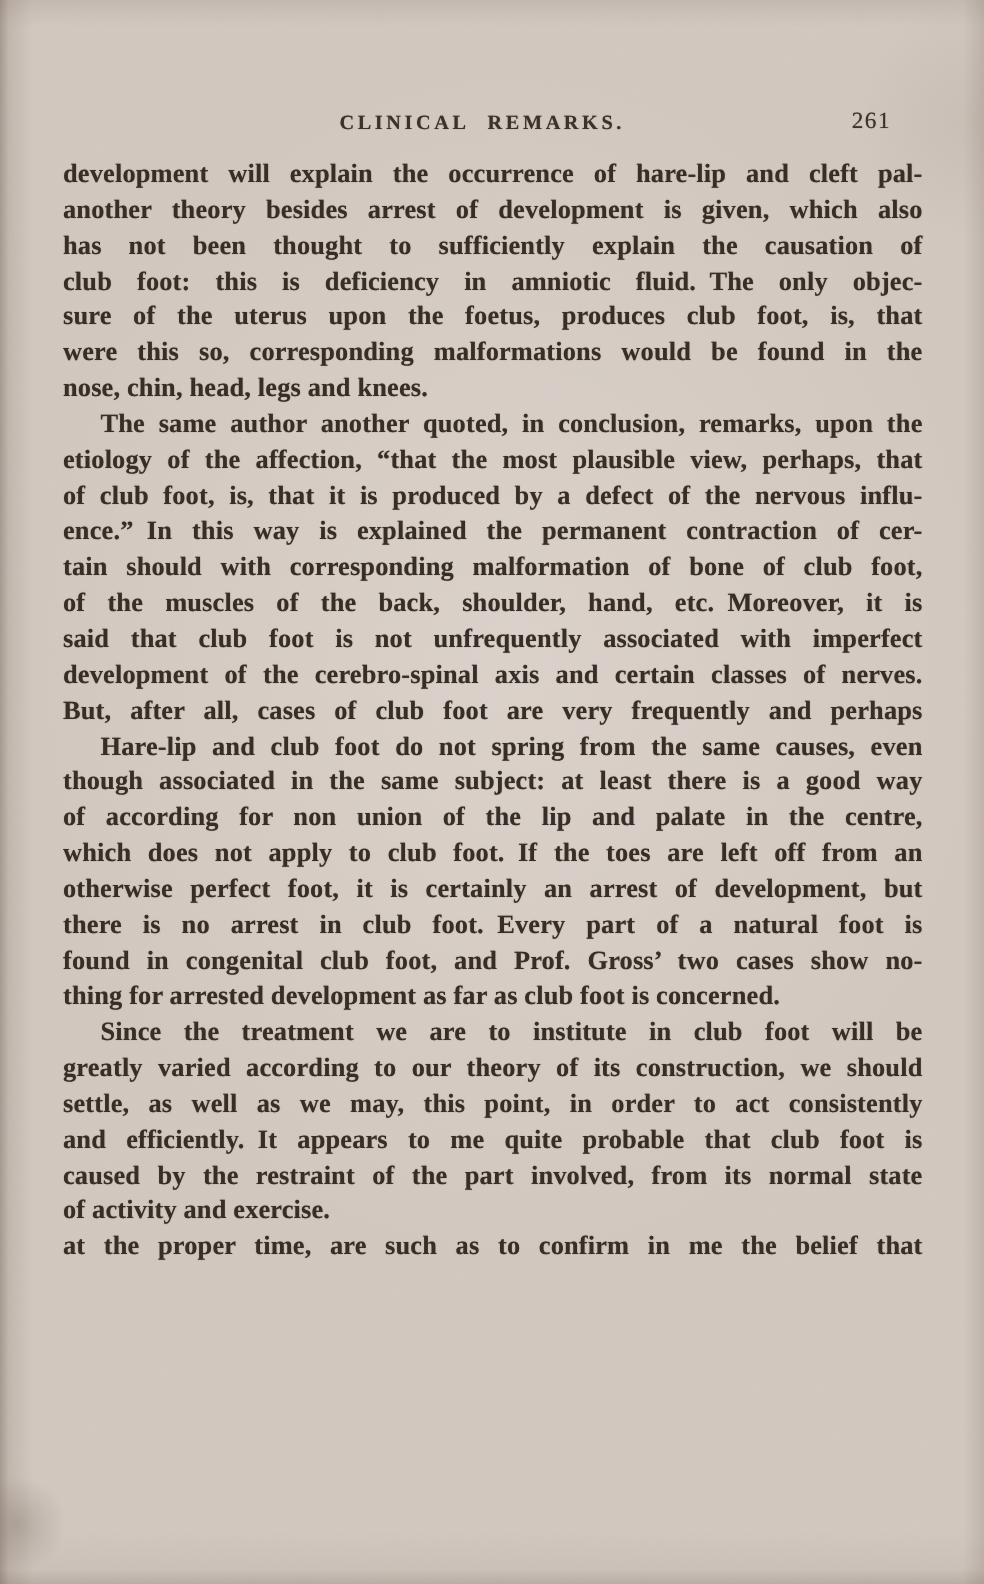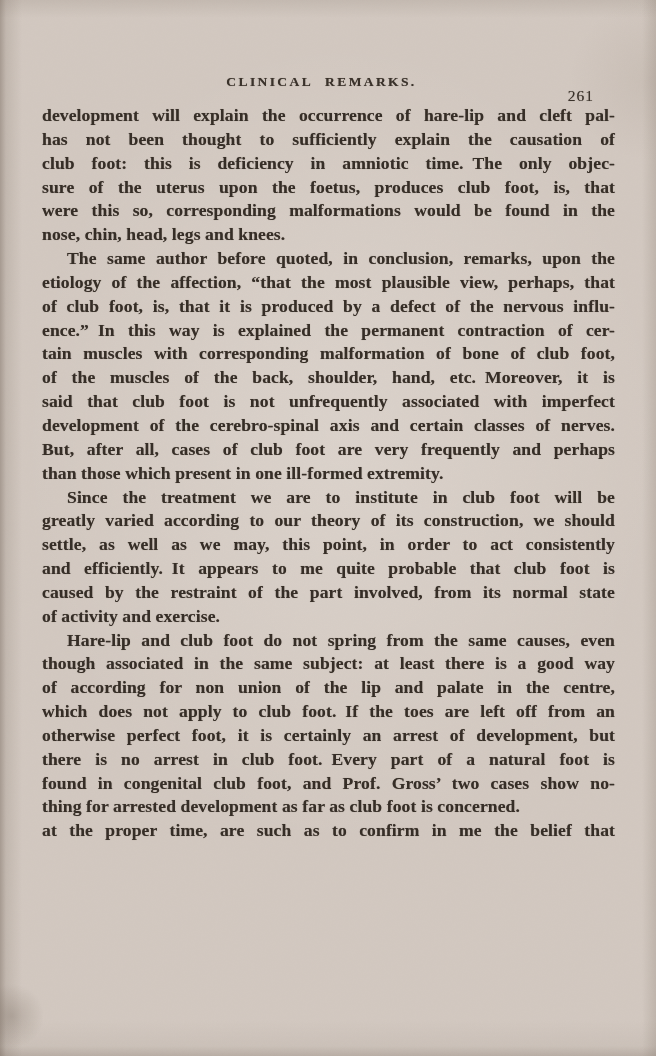--- a/index.html
+++ b/index.html
@@ -40,21 +40,20 @@
     text-shadow: 0 0 0.7px rgba(50,40,30,0.55);
   }
   .page-number {
     position: absolute;
     right: 20px;
     top: -2px;
     font-size: 15.5px;
     letter-spacing: 1px;
     color: #3a322b;
     text-shadow: 0 0 0.7px rgba(50,40,30,0.55);
-    margin-top: 15px;
   }
   .page-body {
     position: absolute;
     left: 42px;
     top: 104px;
     width: 573px;
     font-size: 17.6px;
     line-height: 23.85px;
     text-shadow: 0 0 0.7px rgba(52,42,32,0.5);
   }
@@ -82,54 +81,54 @@
   </svg>
 
   <div class="running-head">
     <div class="running-title">CLINICAL REMARKS.</div>
     <div class="page-number">261</div>
   </div>
 
   <div class="page-body">
       <div class="paragraph">
         <div class="line">development will explain the occurrence of hare-lip and cleft pal-</div>
+        <div class="line">another theory besides arrest of development is given, which also</div>
         <div class="line">has not been thought to sufficiently explain the causation of</div>
-        <div class="line">club foot: this is deficiency in amniotic time. The only objec-</div>
+        <div class="line">club foot: this is deficiency in amniotic fluid. The only objec-</div>
         <div class="line">sure of the uterus upon the foetus, produces club foot, is, that</div>
         <div class="line">were this so, corresponding malformations would be found in the</div>
         <div class="line last">nose, chin, head, legs and knees.</div>
       </div>
       <div class="paragraph">
-        <div class="line indent">The same author before quoted, in conclusion, remarks, upon the</div>
+        <div class="line indent">The same author another quoted, in conclusion, remarks, upon the</div>
         <div class="line">etiology of the affection, “that the most plausible view, perhaps, that</div>
         <div class="line">of club foot, is, that it is produced by a defect of the nervous influ-</div>
         <div class="line">ence.” In this way is explained the permanent contraction of cer-</div>
-        <div class="line">tain muscles with corresponding malformation of bone of club foot,</div>
+        <div class="line">tain should with corresponding malformation of bone of club foot,</div>
         <div class="line">of the muscles of the back, shoulder, hand, etc. Moreover, it is</div>
         <div class="line">said that club foot is not unfrequently associated with imperfect</div>
         <div class="line">development of the cerebro-spinal axis and certain classes of nerves.</div>
         <div class="line">But, after all, cases of club foot are very frequently and perhaps</div>
-        <div class="line last">than those which present in one ill-formed extremity.</div>
-      </div>
-      <div class="paragraph">
-        <div class="line indent">Since the treatment we are to institute in club foot will be</div>
-        <div class="line">greatly varied according to our theory of its construction, we should</div>
-        <div class="line">settle, as well as we may, this point, in order to act consistently</div>
-        <div class="line">and efficiently. It appears to me quite probable that club foot is</div>
-        <div class="line">caused by the restraint of the part involved, from its normal state</div>
-        <div class="line last">of activity and exercise.</div>
       </div>
       <div class="paragraph">
         <div class="line indent">Hare-lip and club foot do not spring from the same causes, even</div>
         <div class="line">though associated in the same subject: at least there is a good way</div>
         <div class="line">of according for non union of the lip and palate in the centre,</div>
         <div class="line">which does not apply to club foot. If the toes are left off from an</div>
         <div class="line">otherwise perfect foot, it is certainly an arrest of development, but</div>
         <div class="line">there is no arrest in club foot. Every part of a natural foot is</div>
         <div class="line">found in congenital club foot, and Prof. Gross’ two cases show no-</div>
         <div class="line last">thing for arrested development as far as club foot is concerned.</div>
       </div>
       <div class="paragraph">
+        <div class="line indent">Since the treatment we are to institute in club foot will be</div>
+        <div class="line">greatly varied according to our theory of its construction, we should</div>
+        <div class="line">settle, as well as we may, this point, in order to act consistently</div>
+        <div class="line">and efficiently. It appears to me quite probable that club foot is</div>
+        <div class="line">caused by the restraint of the part involved, from its normal state</div>
+        <div class="line last">of activity and exercise.</div>
+      </div>
+      <div class="paragraph">
         <div class="line">at the proper time, are such as to confirm in me the belief that</div>
       </div>
     </div>
 
 </div>
 
 </body></html>

